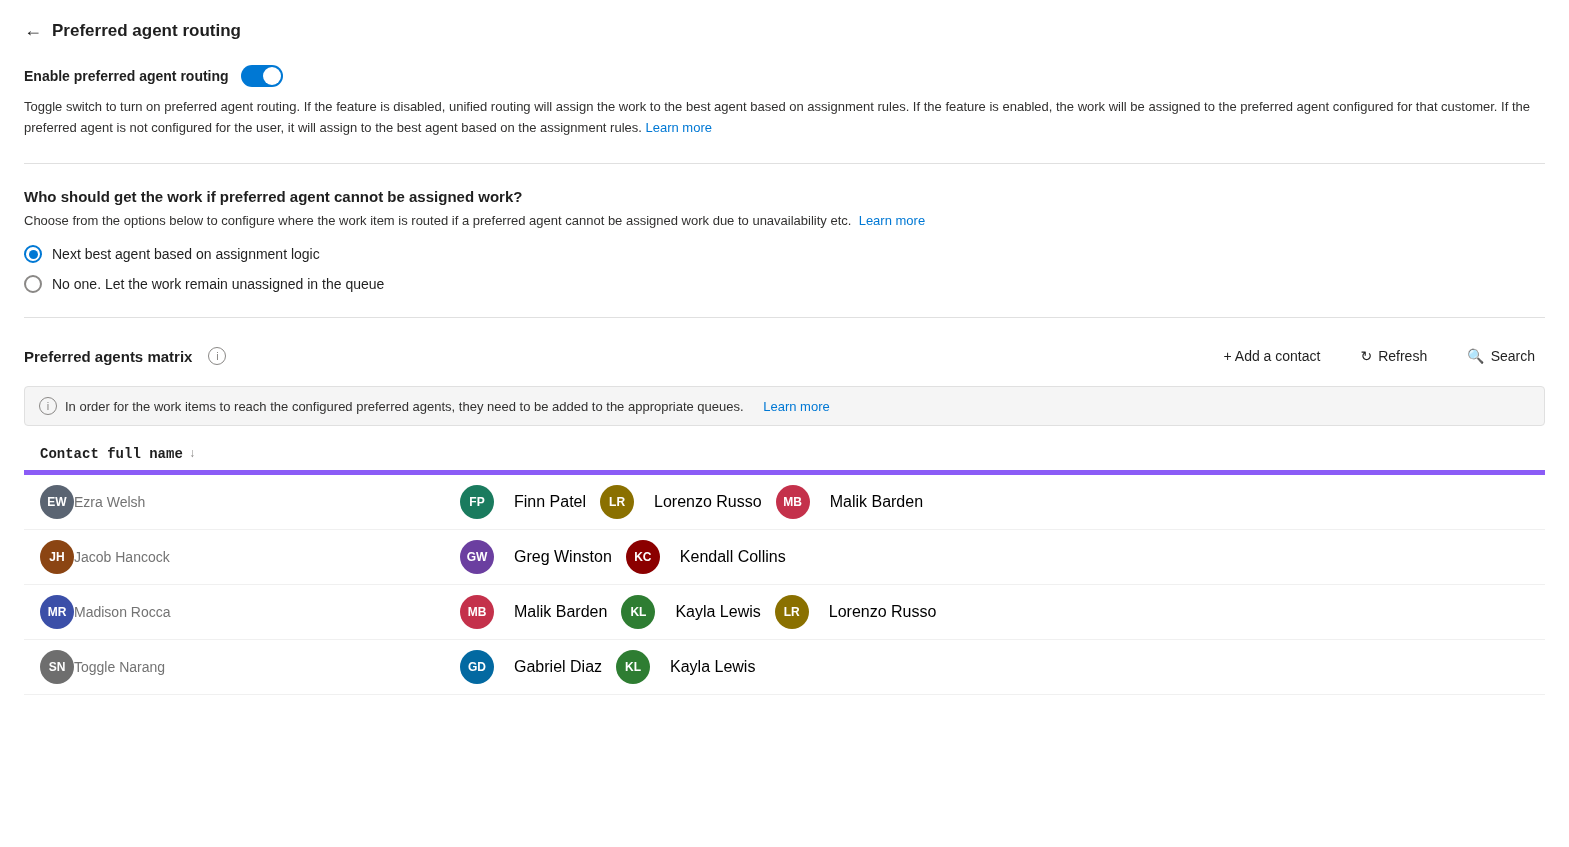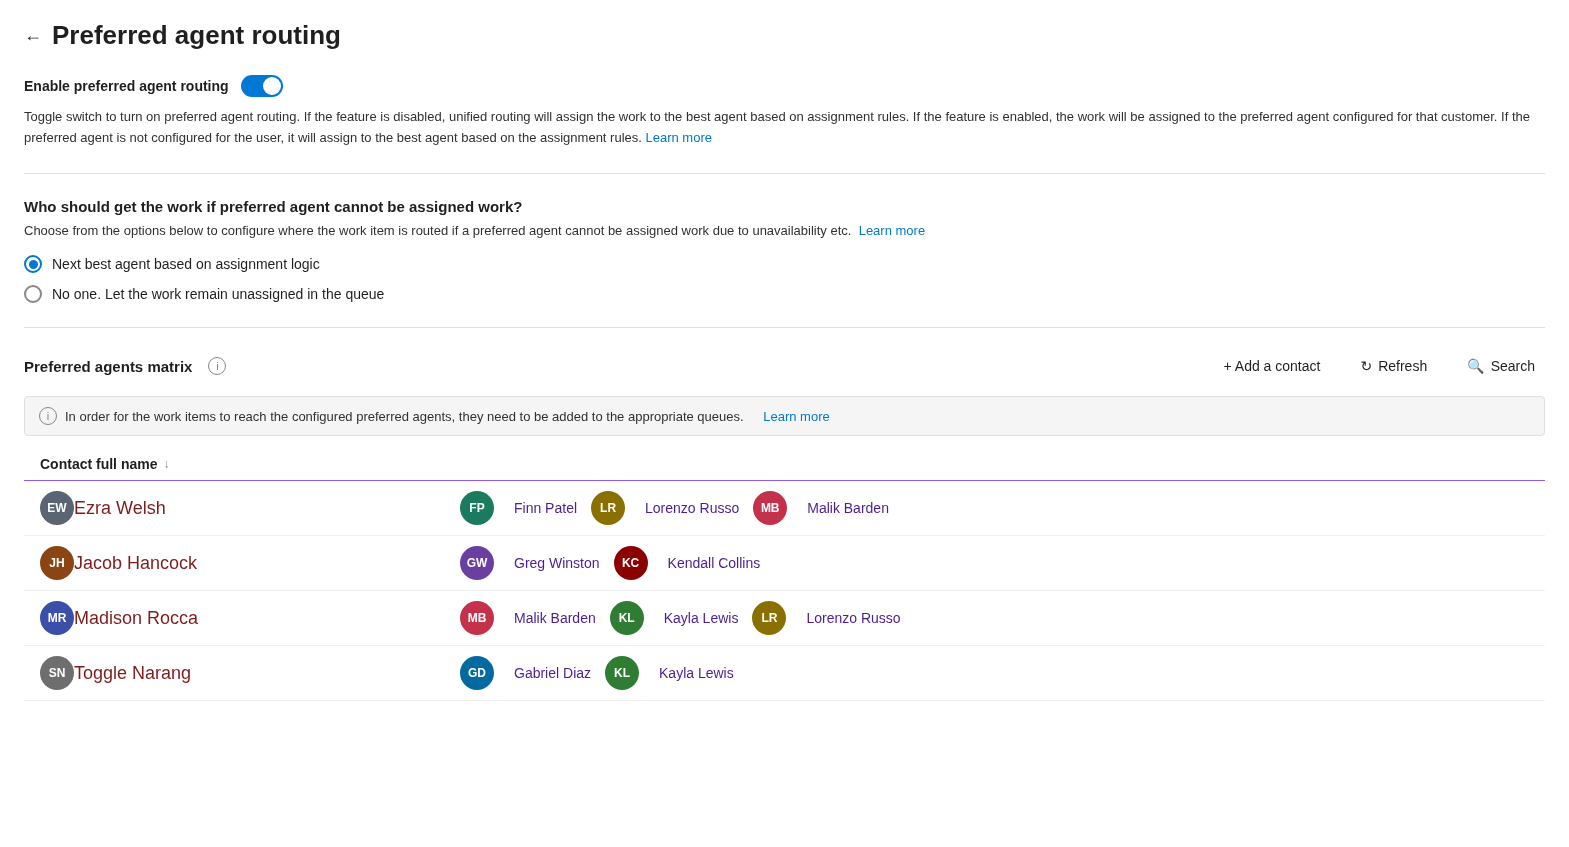--- a/index.html
+++ b/index.html
@@ -21,21 +21,21 @@
       align-items: center;
       gap: 10px;
       margin-bottom: 24px;
     }
     .back-arrow {
       font-size: 18px;
       color: #1f1f1f;
       cursor: pointer;
     }
     .page-title {
-      font-size: 26px;
+      font-size: 17px;
       font-weight: 600;
       color: #1f1f1f;
     }
     .section {
       margin-bottom: 24px;
       padding-bottom: 24px;
       border-bottom: 1px solid #e0e0e0;
     }
     .section:last-child {
       border-bottom: none;
@@ -186,21 +186,22 @@
       justify-content: center;
       flex-shrink: 0;
     }
     .table-header {
       display: grid;
       grid-template-columns: 420px 1fr;
       padding: 8px 16px;
       font-weight: 600;
       font-size: 14px;
       color: #1f1f1f;
-      border-bottom: 1px solid #8b5cf6;
+      border-bottom: 5px solid #8b5cf6;
+      font-family: Liberation Mono, monospace;
     }
     .table-header .col-name {
       display: flex;
       align-items: center;
       gap: 6px;
     }
     .table-row {
       display: grid;
       grid-template-columns: 420px 1fr;
       padding: 10px 16px;
@@ -217,39 +218,39 @@
       border-radius: 50%;
       display: flex;
       align-items: center;
       justify-content: center;
       font-size: 12px;
       font-weight: 600;
       color: #fff;
       flex-shrink: 0;
     }
     .contact-name {
-      color: #7f1d1d;
-      cursor: pointer;
-      font-size: 18px;
+      color: #737373;
+      cursor: pointer;
+      font-size: 14px;
     }
     .agents-cell {
       display: flex;
       align-items: center;
       gap: 14px;
       flex-wrap: wrap;
     }
     .agent-item {
       display: flex;
       align-items: center;
       gap: 20px;
     }
     .agent-name {
-      color: #4c1d95;
-      cursor: pointer;
-      font-size: 14px;
+      color: #000000;
+      cursor: pointer;
+      font-size: 16px;
     }
     .sort-arrow {
       font-size: 12px;
       color: #8a8886;
     }
     .refresh-icon {
       font-size: 14px;
       display: inline-block;
     }
     .search-icon {

